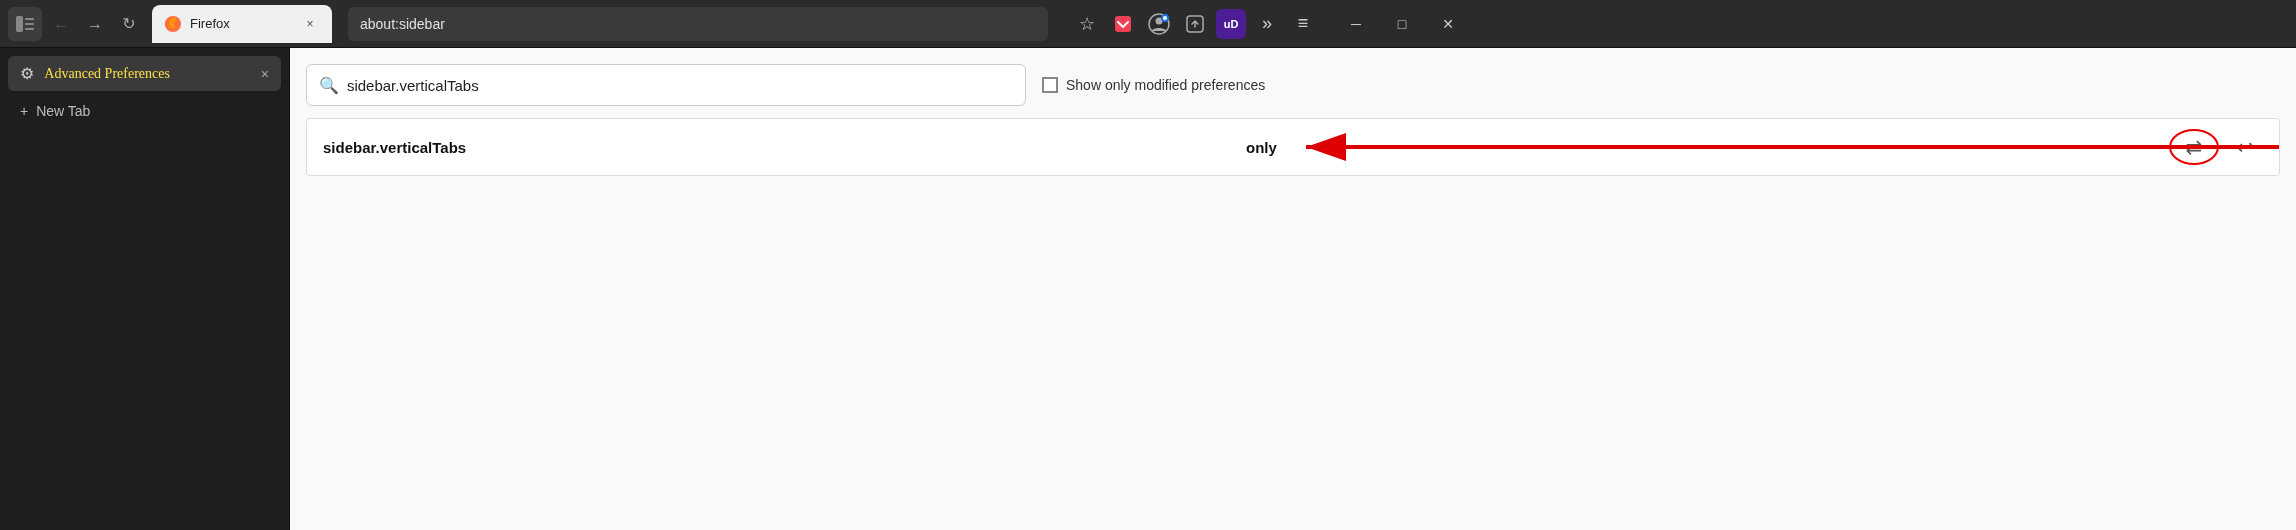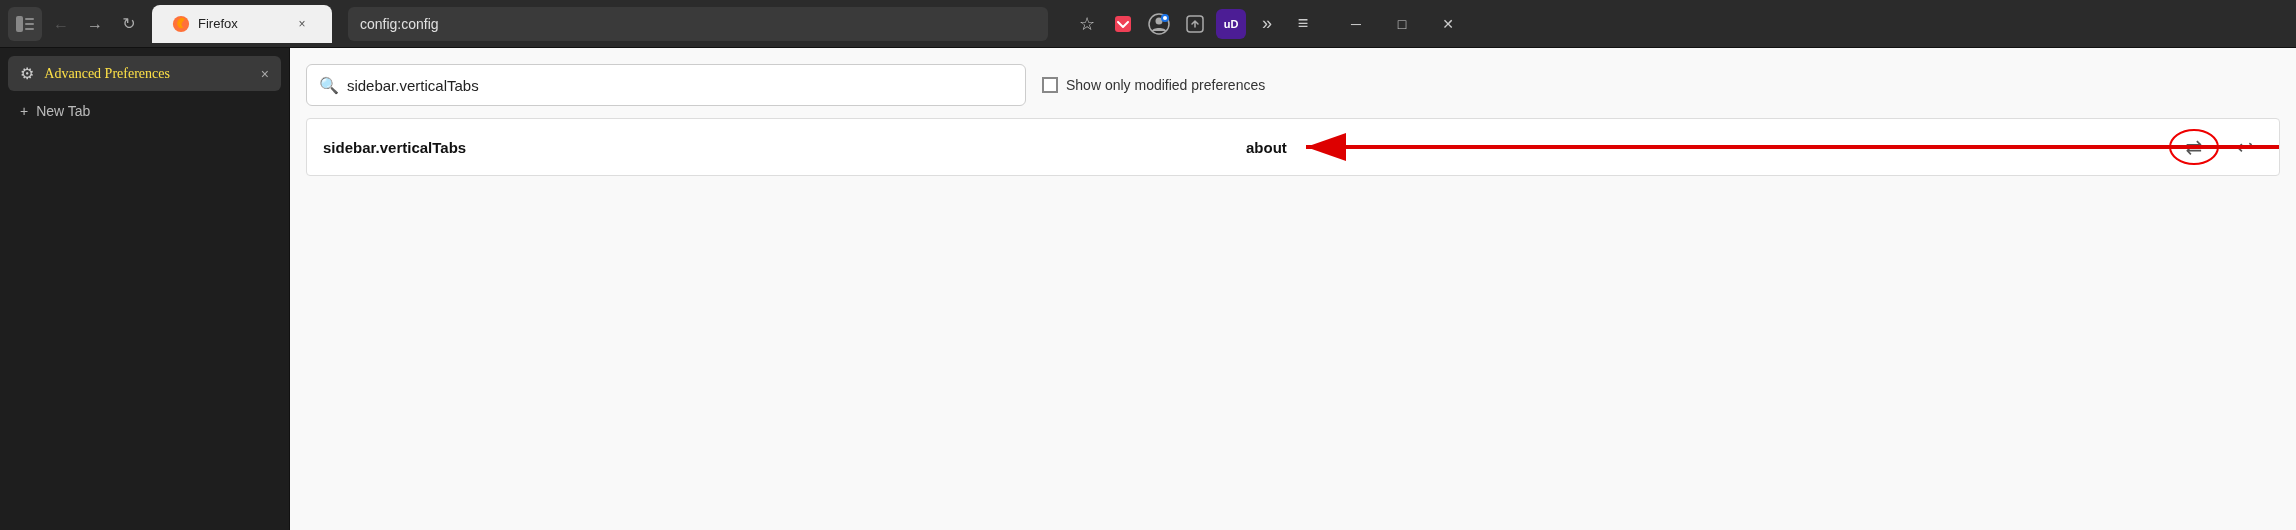--- a/index.html
+++ b/index.html
@@ -48,21 +48,21 @@
       color: #aaa;
       font-size: 16px;
     }
     .nav-btn.disabled { color: #555; cursor: default; }
     .active-tab {
       background: #f0f0f0;
       border-radius: 8px 8px 0 0;
       height: 38px;
       display: flex;
       align-items: center;
-      padding: 0 20px;
+      padding: 0 12px;
       gap: 8px;
       min-width: 180px;
       max-width: 260px;
       cursor: pointer;
     }
     .tab-favicon {
       width: 18px;
       height: 18px;
       flex-shrink: 0;
     }
@@ -343,21 +343,21 @@
     <svg class="tab-favicon" viewBox="0 0 20 20">
       <circle cx="10" cy="10" r="9" fill="#FF7139"></circle>
       <path d="M10 3 C7 5 5 8 6 11 C7 14 10 16 13 14 C11 13 10 11 11 9 C12 7 14 6 14 4 C12 3 11 3 10 3Z" fill="#FF9500"></path>
       <path d="M9 7 C8 9 9 12 11 13 C9 12 8 10 9 8Z" fill="#FFCC00"></path>
     </svg>
     <span class="tab-title">Firefox</span>
     <span class="tab-close">×</span>
   </div>
 
   <div class="url-bar">
-    <span class="url-text">config:config</span>
+    <span class="url-text">about:sidebar</span>
   </div>
 
   <div class="toolbar-icons">
     <div class="toolbar-icon">☆</div>
     <div class="toolbar-icon">
       <svg width="20" height="20" viewBox="0 0 20 20" fill="none">
         <rect x="2" y="2" width="16" height="16" rx="3" fill="#EF4056"></rect>
         <path d="M5 8 L10 13 L15 8" stroke="white" stroke-width="2" stroke-linecap="round" stroke-linejoin="round"></path>
       </svg>
     </div>
@@ -415,21 +415,21 @@
         <div class="checkbox"></div>
         <span class="checkbox-label">Show only modified preferences</span>
       </div>
     </div>
 
     <div class="pref-table">
       <div class="pref-row">
         <span class="pref-name">sidebar.verticalTabs</span>
 
         <div style="position:relative; display:flex; align-items:center; flex:1;">
-          <span class="pref-value" style="position:relative; z-index:2;">about</span>
+          <span class="pref-value" style="position:relative; z-index:2;">only</span>
 
           <svg style="position:absolute; left:-20px; top:50%; transform:translateY(-50%); z-index:1; pointer-events:none;" width="1350" height="50" viewBox="0 0 1350 50">
             <defs>
               <marker id="arrowhead" markerWidth="10" markerHeight="7" refX="10" refY="3.5" orient="auto">
                 <polygon points="0 0, 10 3.5, 0 7" fill="#d00"></polygon>
               </marker>
             </defs>
             <line x1="1300" y1="25" x2="80" y2="25" stroke="#d00" stroke-width="4" marker-end="url(#arrowhead)"></line>
           </svg>
         </div>

